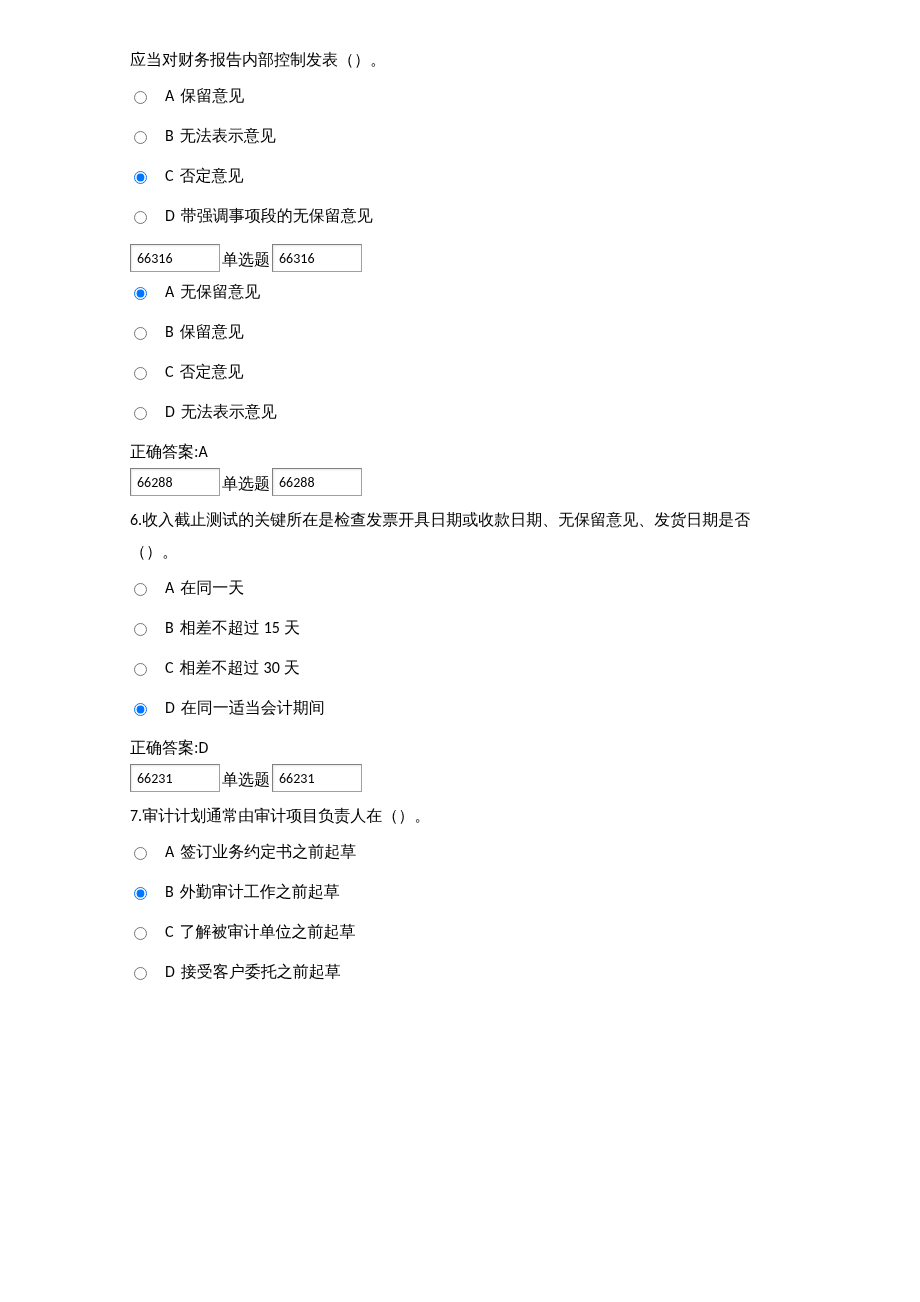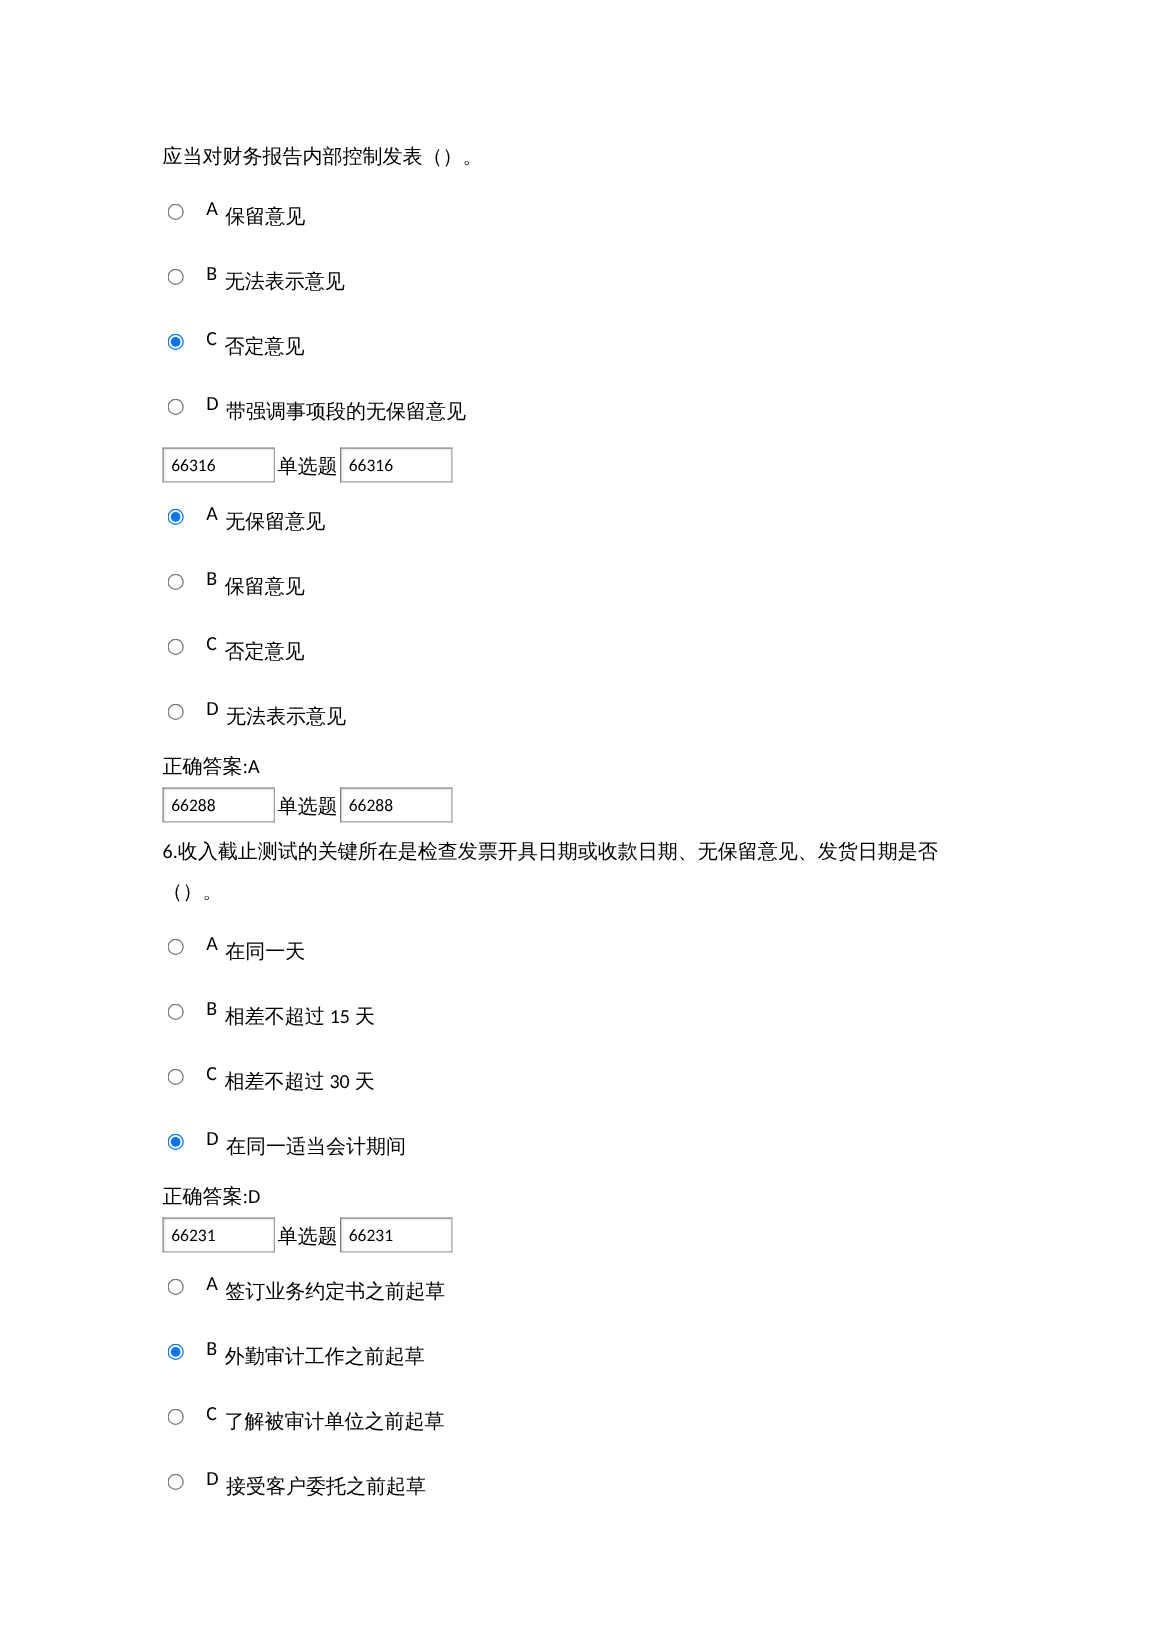--- a/index.html
+++ b/index.html
@@ -6,40 +6,39 @@
       font-family: "SimSun", "宋体", serif;
       font-size: 16px;
       line-height: 1.5;
       margin: 0;
       padding: 0;
       background: #fff;
       color: #000;
       width: 920px;
     }
     .content {
-      padding: 110px 130px 40px 130px;
+      padding: 44px 130px 40px 130px;
     }
     .question-text {
       margin-bottom: 8px;
       line-height: 2;
     }
     .option-row {
       display: flex;
       align-items: center;
       margin-bottom: 16px;
       padding-left: 4px;
     }
     .option-letter {
       font-family: "Calibri", Arial, sans-serif;
       margin-left: 18px;
       margin-right: 6px;
     }
     .option-text {
       font-family: "SimSun", "宋体", serif;
-      margin-top: 12px;
     }
     .answer-line {
       margin-top: 4px;
       margin-bottom: 4px;
     }
     .answer-label {
       font-family: "SimSun", "宋体", serif;
     }
     .answer-value {
       font-family: "Calibri", Arial, sans-serif;
@@ -167,20 +166,23 @@
   </div>
   <div class="answer-line">
     <span class="answer-label">正确答案:</span><span class="answer-value">D</span>
   </div>
   <div class="code-row">
     <input class="code-input" value="66231" style="">
     <span class="type-label">单选题</span>
     <input class="code-input" value="66231" style="">
   </div>
 
+  <div class="question-text">
+    <span class="qnum">7.</span><span>审计计划通常由审计项目负责人在（）。</span>
+  </div>
   <div class="option-row">
     <input type="radio" name="q7" style="">
     <span class="option-letter">A</span>
     <span class="option-text">签订业务约定书之前起草</span>
   </div>
   <div class="option-row">
     <input type="radio" name="q7" checked="" style="">
     <span class="option-letter">B</span>
     <span class="option-text">外勤审计工作之前起草</span>
   </div>

